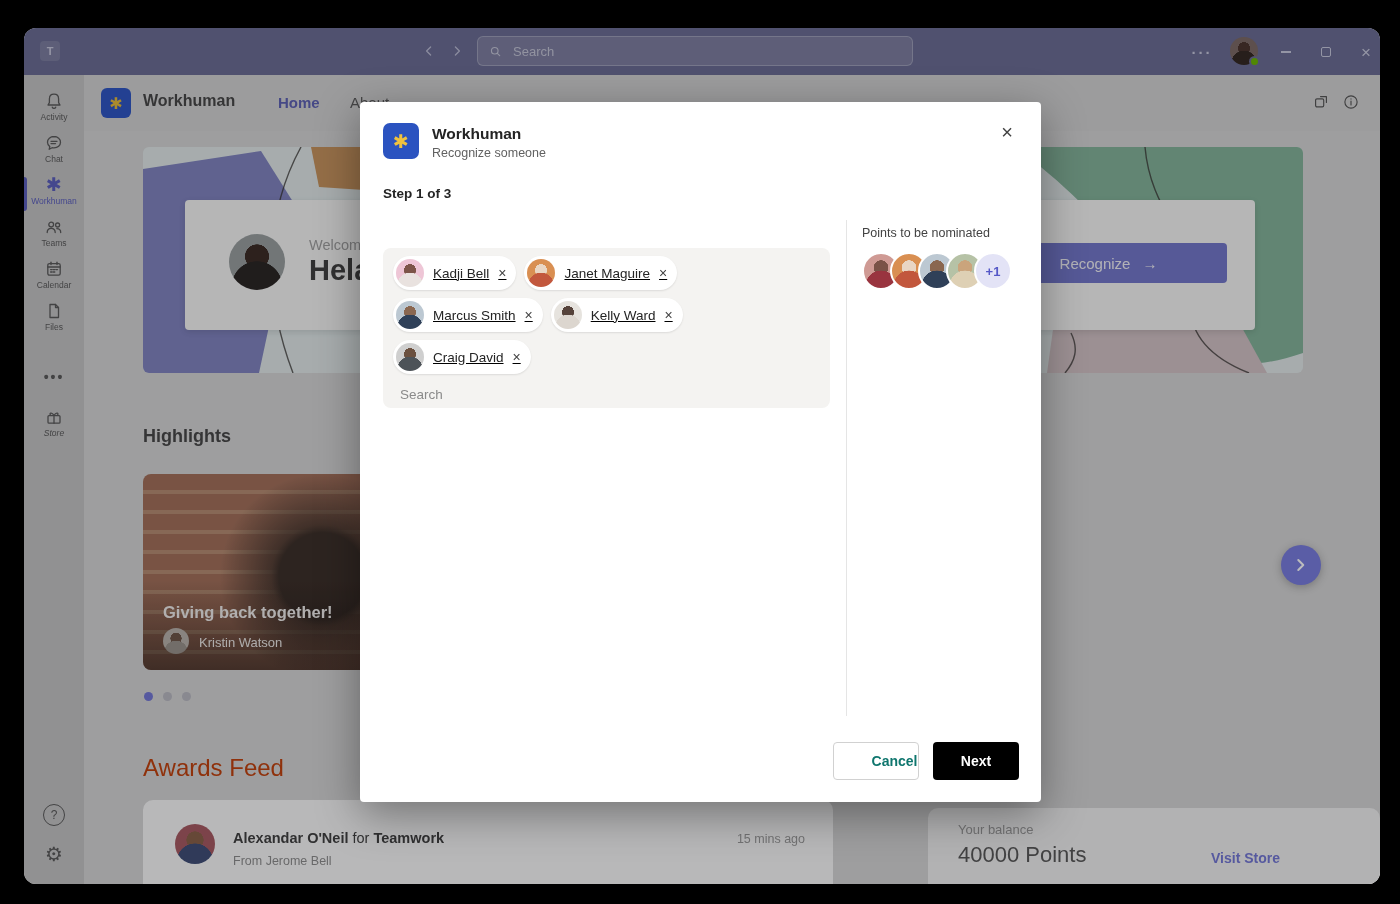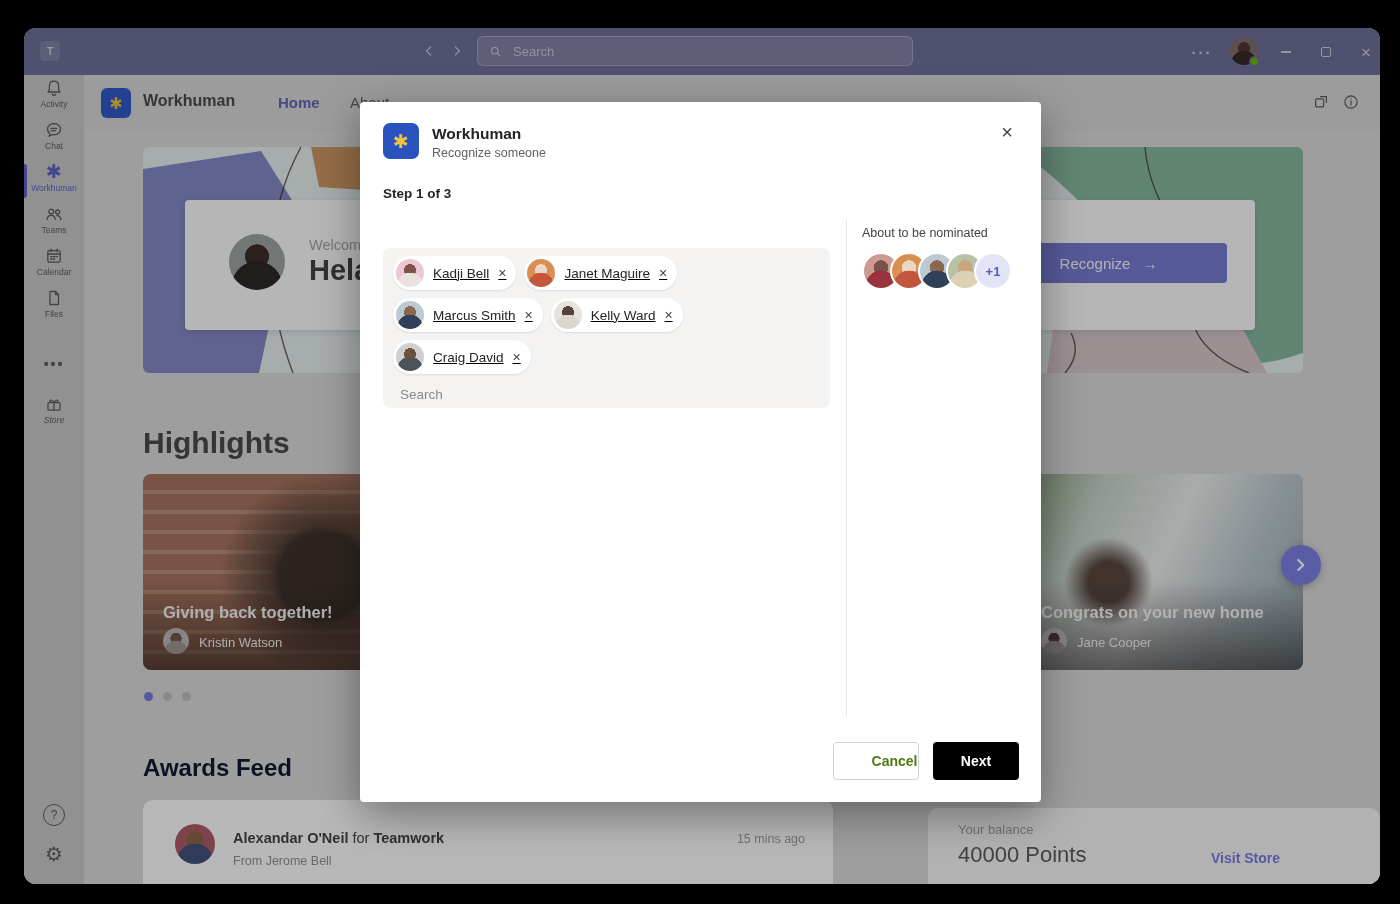--- a/index.html
+++ b/index.html
@@ -16,21 +16,21 @@
   .tb-search input::placeholder{color:#c6c7d8;}
   .tb-ctl{position:absolute;top:10px;width:28px;height:28px;display:flex;align-items:center;justify-content:center;color:#c9cade;}
   .tb-more{letter-spacing:2px;font-size:15px;font-weight:700;}
   .min-glyph{width:10px;height:2px;background:#c9cade;}
   .max-glyph{width:10px;height:10px;border:1.5px solid #c9cade;border-radius:2px;}
   .close-glyph{font-size:17px;line-height:1;}
   .tb-avatar{position:absolute;left:1206px;top:9px;width:28px;height:28px;border-radius:50%;}
   .presence{position:absolute;right:-2px;bottom:-2px;width:11px;height:11px;border-radius:50%;background:#6bb700;border:2px solid #6b6d94;}
 
   
-  .rail{position:absolute;left:0;top:47px;width:60px;height:809px;background:#c4c4c4;display:flex;flex-direction:column;align-items:center;padding:3px 0 14px 0;}
+  .rail{position:absolute;left:0;top:47px;width:60px;height:809px;background:#c4c4c4;display:flex;flex-direction:column;align-items:center;padding:16px 0 14px 0;}
   .rail-item{position:relative;width:60px;display:flex;flex-direction:column;align-items:center;color:#5a5a5a;margin-bottom:11px;cursor:pointer;}
   .rail-item .lbl{font-size:8.5px;margin-top:1px;line-height:10px;}
   .rail-item.active{color:#5b5fbe;}
   .rail-item.active .bar{position:absolute;left:0;top:2px;width:3px;height:34px;background:#5b5fbe;border-radius:0 3px 3px 0;}
   .rail-ast{font-size:19px;line-height:20px;}
   .rail-more{margin:26px 0 6px 0;color:#5a5a5a;font-size:14px;letter-spacing:2px;font-weight:700;}
   .rail-spacer{flex:1;}
   .rail-help{width:22px;height:22px;border-radius:50%;border:1.5px solid #5a5a5a;color:#5a5a5a;font-size:12px;display:flex;align-items:center;justify-content:center;margin-bottom:18px;cursor:pointer;}
   .rail-gear{font-size:20px;color:#5a5a5a;line-height:20px;cursor:pointer;margin-bottom:6px;}
 
@@ -45,42 +45,42 @@
 
   
   .content-bg{position:absolute;left:60px;top:103px;width:1296px;height:753px;background:#d6d6d6;}
   .banner{position:absolute;left:119px;top:119px;width:1160px;height:226px;border-radius:6px;overflow:hidden;background:#e2eaea;}
   .banner-card{position:absolute;left:42px;top:53px;width:1070px;height:130px;background:#f7f7f6;border-radius:4px;box-shadow:0 2px 6px rgba(0,0,0,.12);}
   .banner-avatar{position:absolute;left:86px;top:87px;width:56px;height:56px;border-radius:50%;}
   .banner-welcome{position:absolute;left:166px;top:90px;font-size:14.5px;color:#a0a0a0;}
   .banner-name{position:absolute;left:166px;top:107px;font-size:29px;font-weight:700;color:#3f3f3f;}
   .recognize-btn{position:absolute;left:847px;top:96px;width:237px;height:40px;border-radius:4px;background:#7478cb;color:#f2f2f7;font-size:15px;display:flex;align-items:center;justify-content:center;gap:12px;cursor:pointer;border:none;}
 
-  .hl-title{position:absolute;left:119px;top:398px;font-size:30px;font-weight:700;color:#474747;}
+  .hl-title{position:absolute;left:119px;top:398px;font-size:18px;font-weight:700;color:#474747;}
   .card{position:absolute;top:446px;height:196px;border-radius:8px;overflow:hidden;cursor:pointer;}
   .card .shade{position:absolute;left:0;right:0;bottom:0;height:90px;background:linear-gradient(transparent,rgba(20,16,14,.55));}
   .card1{left:119px;width:560px;background:
     radial-gradient(circle at 32% 52%, #3c2f28 0 11%, rgba(60,47,40,.75) 13%, transparent 26%),
     repeating-linear-gradient(0deg,#a3705a 0 16px,#b78d72 16px 20px),
     #a3705a;}
   .card2{left:1001px;width:278px;background:
     radial-gradient(circle at 30% 55%, #55443c 0 9%, transparent 20%),
     linear-gradient(115deg,#87a078 0%,#c2cec4 22%,#e6e9e6 48%,#b7c3c8 72%,#93a3aa 100%);}
   .card-title{position:absolute;left:20px;bottom:48px;font-size:16.5px;font-weight:700;color:#f0eeec;}
   .card-author{position:absolute;left:56px;bottom:20px;font-size:13px;color:#ece9e7;}
   .card-av{position:absolute;left:20px;bottom:16px;width:26px;height:26px;border-radius:50%;}
   .card2 .card-title{left:16px;}
   .card2 .card-av{left:16px;}
   .card2 .card-author{left:52px;}
   .carousel-next{position:absolute;left:1257px;top:517px;width:40px;height:40px;border-radius:50%;background:#797de0;display:flex;align-items:center;justify-content:center;cursor:pointer;box-shadow:0 2px 8px rgba(0,0,0,.25);border:none;}
   .dots{position:absolute;left:120px;top:664px;display:flex;gap:10px;}
   .dot{width:9px;height:9px;border-radius:50%;background:#b9b9c2;cursor:pointer;}
   .dot.active{background:#7478d6;}
 
-  .awards-title{position:absolute;left:119px;top:726px;font-size:24px;font-weight:700;color:#0f172a;}
+  .awards-title{position:absolute;left:119px;top:726px;font-size:24px;font-weight:400;color:#c2410c;}
   .awards-card{position:absolute;left:119px;top:772px;width:690px;height:84px;background:#fafafa;border-radius:10px 10px 0 0;}
   .aw-av{position:absolute;left:32px;top:24px;width:40px;height:40px;border-radius:50%;}
   .aw-name-row{position:absolute;left:90px;top:30px;font-size:14.5px;color:#3f3f3f;}
   .aw-name-row .b{font-weight:700;}
   .aw-from{position:absolute;left:90px;top:54px;font-size:12.5px;color:#8d8d8d;}
   .aw-time{position:absolute;right:28px;top:32px;font-size:12.5px;color:#9a9a9a;}
 
   .balance-card{position:absolute;left:904px;top:780px;width:452px;height:76px;background:#f1f1f1;border-radius:10px 10px 0 0;}
   .bal-label{position:absolute;left:30px;top:14px;font-size:13px;color:#9a9a9a;}
   .bal-value{position:absolute;left:30px;top:34px;font-size:22px;font-weight:400;color:#585858;}
@@ -105,21 +105,21 @@
   .chip .cx{font-size:14px;color:#424242;cursor:pointer;background:none;border:none;padding:0;line-height:14px;}
   .m-search{display:block;margin:12px 0 0 5px;border:none;outline:none;background:transparent;font-size:13.5px;color:#424242;width:300px;}
   .m-search::placeholder{color:#8a8a8a;}
   .m-divider{position:absolute;left:486px;top:118px;width:1px;height:496px;background:#e5e5e5;}
   .m-nom-label{position:absolute;left:502px;top:124px;font-size:12.5px;color:#424242;}
   .m-nom-avatars{position:absolute;left:502px;top:150px;display:flex;}
   .nav-av{width:38px;height:38px;border-radius:50%;border:2px solid #fff;}
   .nav-av + .nav-av{margin-left:-10px;}
   .nom-badge{width:38px;height:38px;border-radius:50%;background:#e3e3f6;color:#5558c7;font-size:13px;font-weight:700;display:flex;align-items:center;justify-content:center;margin-left:-10px;border:2px solid #fff;}
   .m-btn{position:absolute;top:640px;width:86px;height:38px;border-radius:4px;font-size:14px;font-weight:700;cursor:pointer;display:flex;align-items:center;justify-content:center;}
-  .btn-cancel{left:473px;background:#fff;border:1px solid #d1d1d1;color:#4d7c0f;padding-left:43px;}
+  .btn-cancel{left:473px;background:#fff;border:1px solid #d1d1d1;color:#0f766e;padding-left:43px;}
   .btn-next{left:573px;background:#000000;border:none;color:#fff;}
 
   
   .pav{border-radius:50%;background:
     radial-gradient(circle at 50% 94%, var(--body) 0 42%, transparent 43%),
     radial-gradient(circle at 50% 40%, var(--head) 0 27%, transparent 28%),
     var(--bg);}
   .p-kadji{--bg:#eec6d6;--head:#7c5448;--body:#e9e2df;}
   .p-janet{--bg:#d98f52;--head:#e9d6c4;--body:#c2573d;}
   .p-marcus{--bg:#bcc8d2;--head:#8a6750;--body:#2f4058;}
@@ -291,26 +291,20 @@
       </button>
     </div>
 
     <div class="hl-title">Highlights</div>
     <div class="card card1">
       <div class="shade"></div>
       <div class="card-title">Giving back together!</div>
       <div class="card-av pav p-kristin"></div>
       <div class="card-author">Kristin Watson</div>
     </div>
-    <div class="card card2">
-      <div class="shade"></div>
-      <div class="card-title">Congrats on your new home</div>
-      <div class="card-av pav p-jane"></div>
-      <div class="card-author">Jane Cooper</div>
-    </div>
     <button class="carousel-next">
       <svg class="ic" width="20" height="20" viewBox="0 0 22 22" fill="none" stroke="#ffffff" stroke-width="2.2" stroke-linecap="round" stroke-linejoin="round">
           <path d="M8 5.5 L13.5 11 L8 16.5"></path>
         </svg>
     </button>
     <div class="dots">
       <div class="dot active"></div>
       <div class="dot"></div>
       <div class="dot"></div>
     </div>
@@ -373,21 +367,21 @@
             <div class="cav pav p-craig"></div>
             <span class="cname">Craig David</span>
             <button class="cx"><span>×</span></button>
           </div>
         </div>
         <input class="m-search" placeholder="Search" style="">
       </div>
 
       <div class="m-divider"></div>
 
-      <div class="m-nom-label">About to be nominated</div>
+      <div class="m-nom-label">Points to be nominated</div>
       <div class="m-nom-avatars">
         <div class="nav-av pav p-nom1"></div>
         <div class="nav-av pav p-janet"></div>
         <div class="nav-av pav p-marcus"></div>
         <div class="nav-av pav p-nom4"></div>
         <div class="nom-badge">+1</div>
       </div>
 
       <button class="m-btn btn-cancel">Cancel</button>
       <button class="m-btn btn-next">Next</button>

